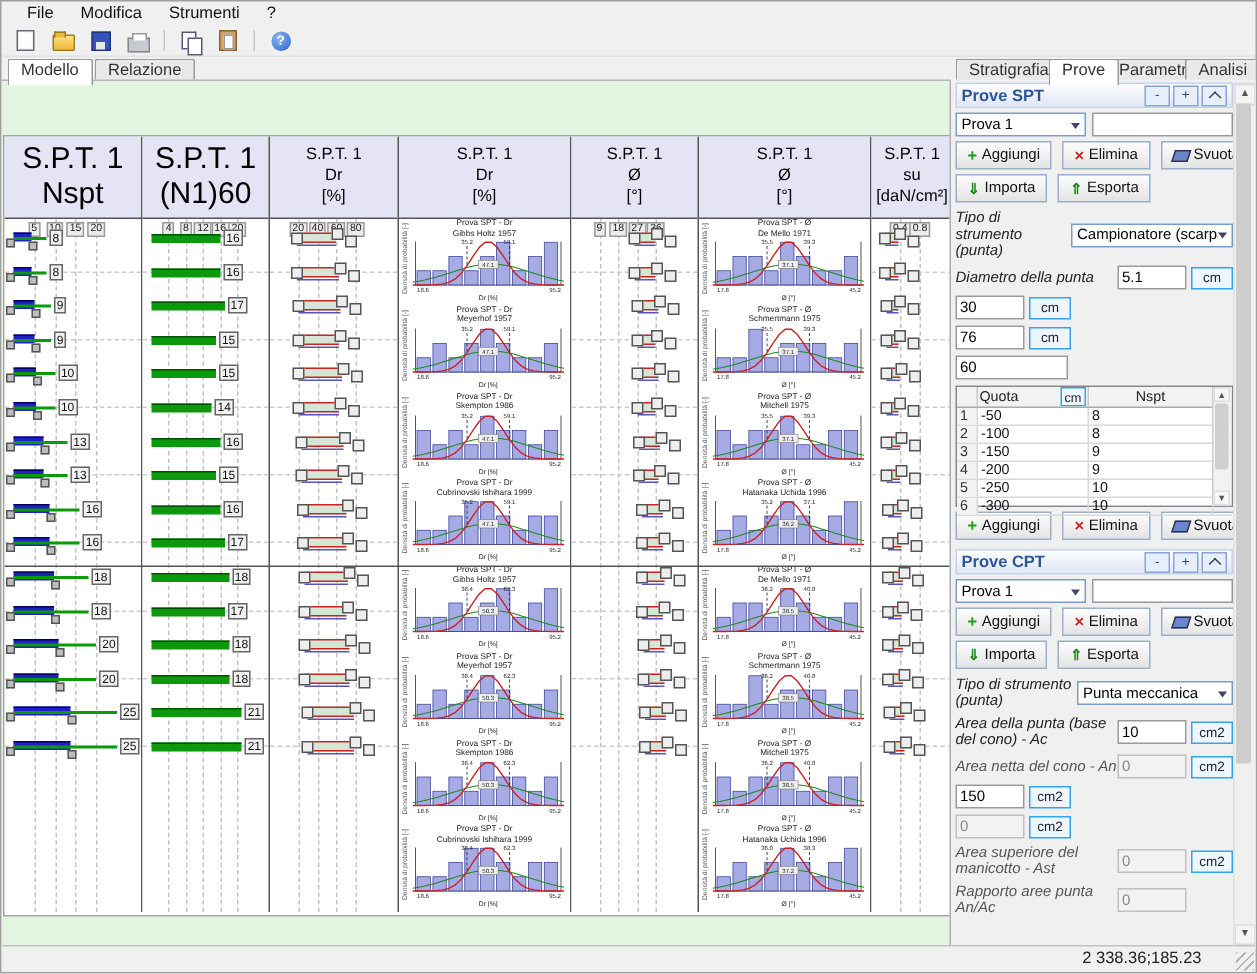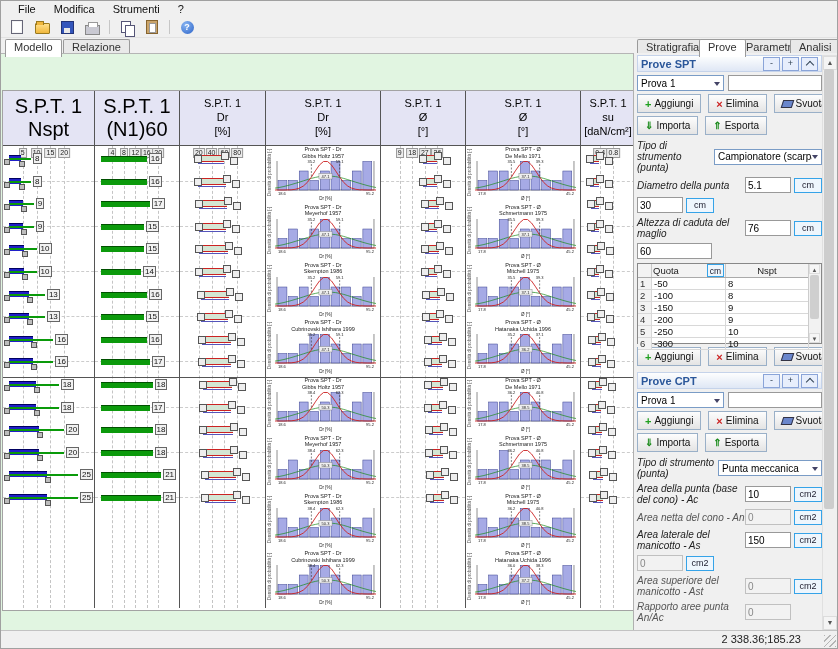--- a/index.html
+++ b/index.html
@@ -1139,21 +1139,20 @@
       <div class="frow">
         <span class="flabel">Diametro della punta</span>
         <input class="fin" style="width: 40px;" value="5.1">
         <span class="unit">cm</span>
       </div>
       <div class="frow">
         <input class="fin" style="width: 40px;" value="30">
         <span class="unit">cm</span>
       </div>
       <div class="frow">
-        <span class="flabel">Altezza di caduta del maglio</span>
         <input class="fin" style="width: 40px;" value="76">
         <span class="unit">cm</span>
       </div>
       <div class="frow">
         <input class="fin" style="width: 69px;" value="60">
       </div>
 
       <div class="grid" style="height:79px;">
         <div class="thead" style="grid-template-columns:14px 74px 1fr 12px;">
           <span class="th"></span>
@@ -1273,21 +1272,20 @@
         <span class="flabel">Area della punta (base del cono) - Ac</span>
         <input class="fin" style="width: 40px;" value="10">
         <span class="unit">cm2</span>
       </div>
       <div class="frow">
         <span class="flabel dim">Area netta del cono - An</span>
         <input class="fin din" style="width: 40px;" value="0">
         <span class="unit">cm2</span>
       </div>
       <div class="frow">
-        <span class="flabel">Area laterale del manicotto - As</span>
         <input class="fin" style="width: 40px;" value="150">
         <span class="unit">cm2</span>
       </div>
       <div class="frow">
         <input class="fin din" style="width: 40px;" value="0">
         <span class="unit">cm2</span>
       </div>
       <div class="frow">
         <span class="flabel dim">Area superiore del manicotto - Ast</span>
         <input class="fin din" style="width: 40px;" value="0">

